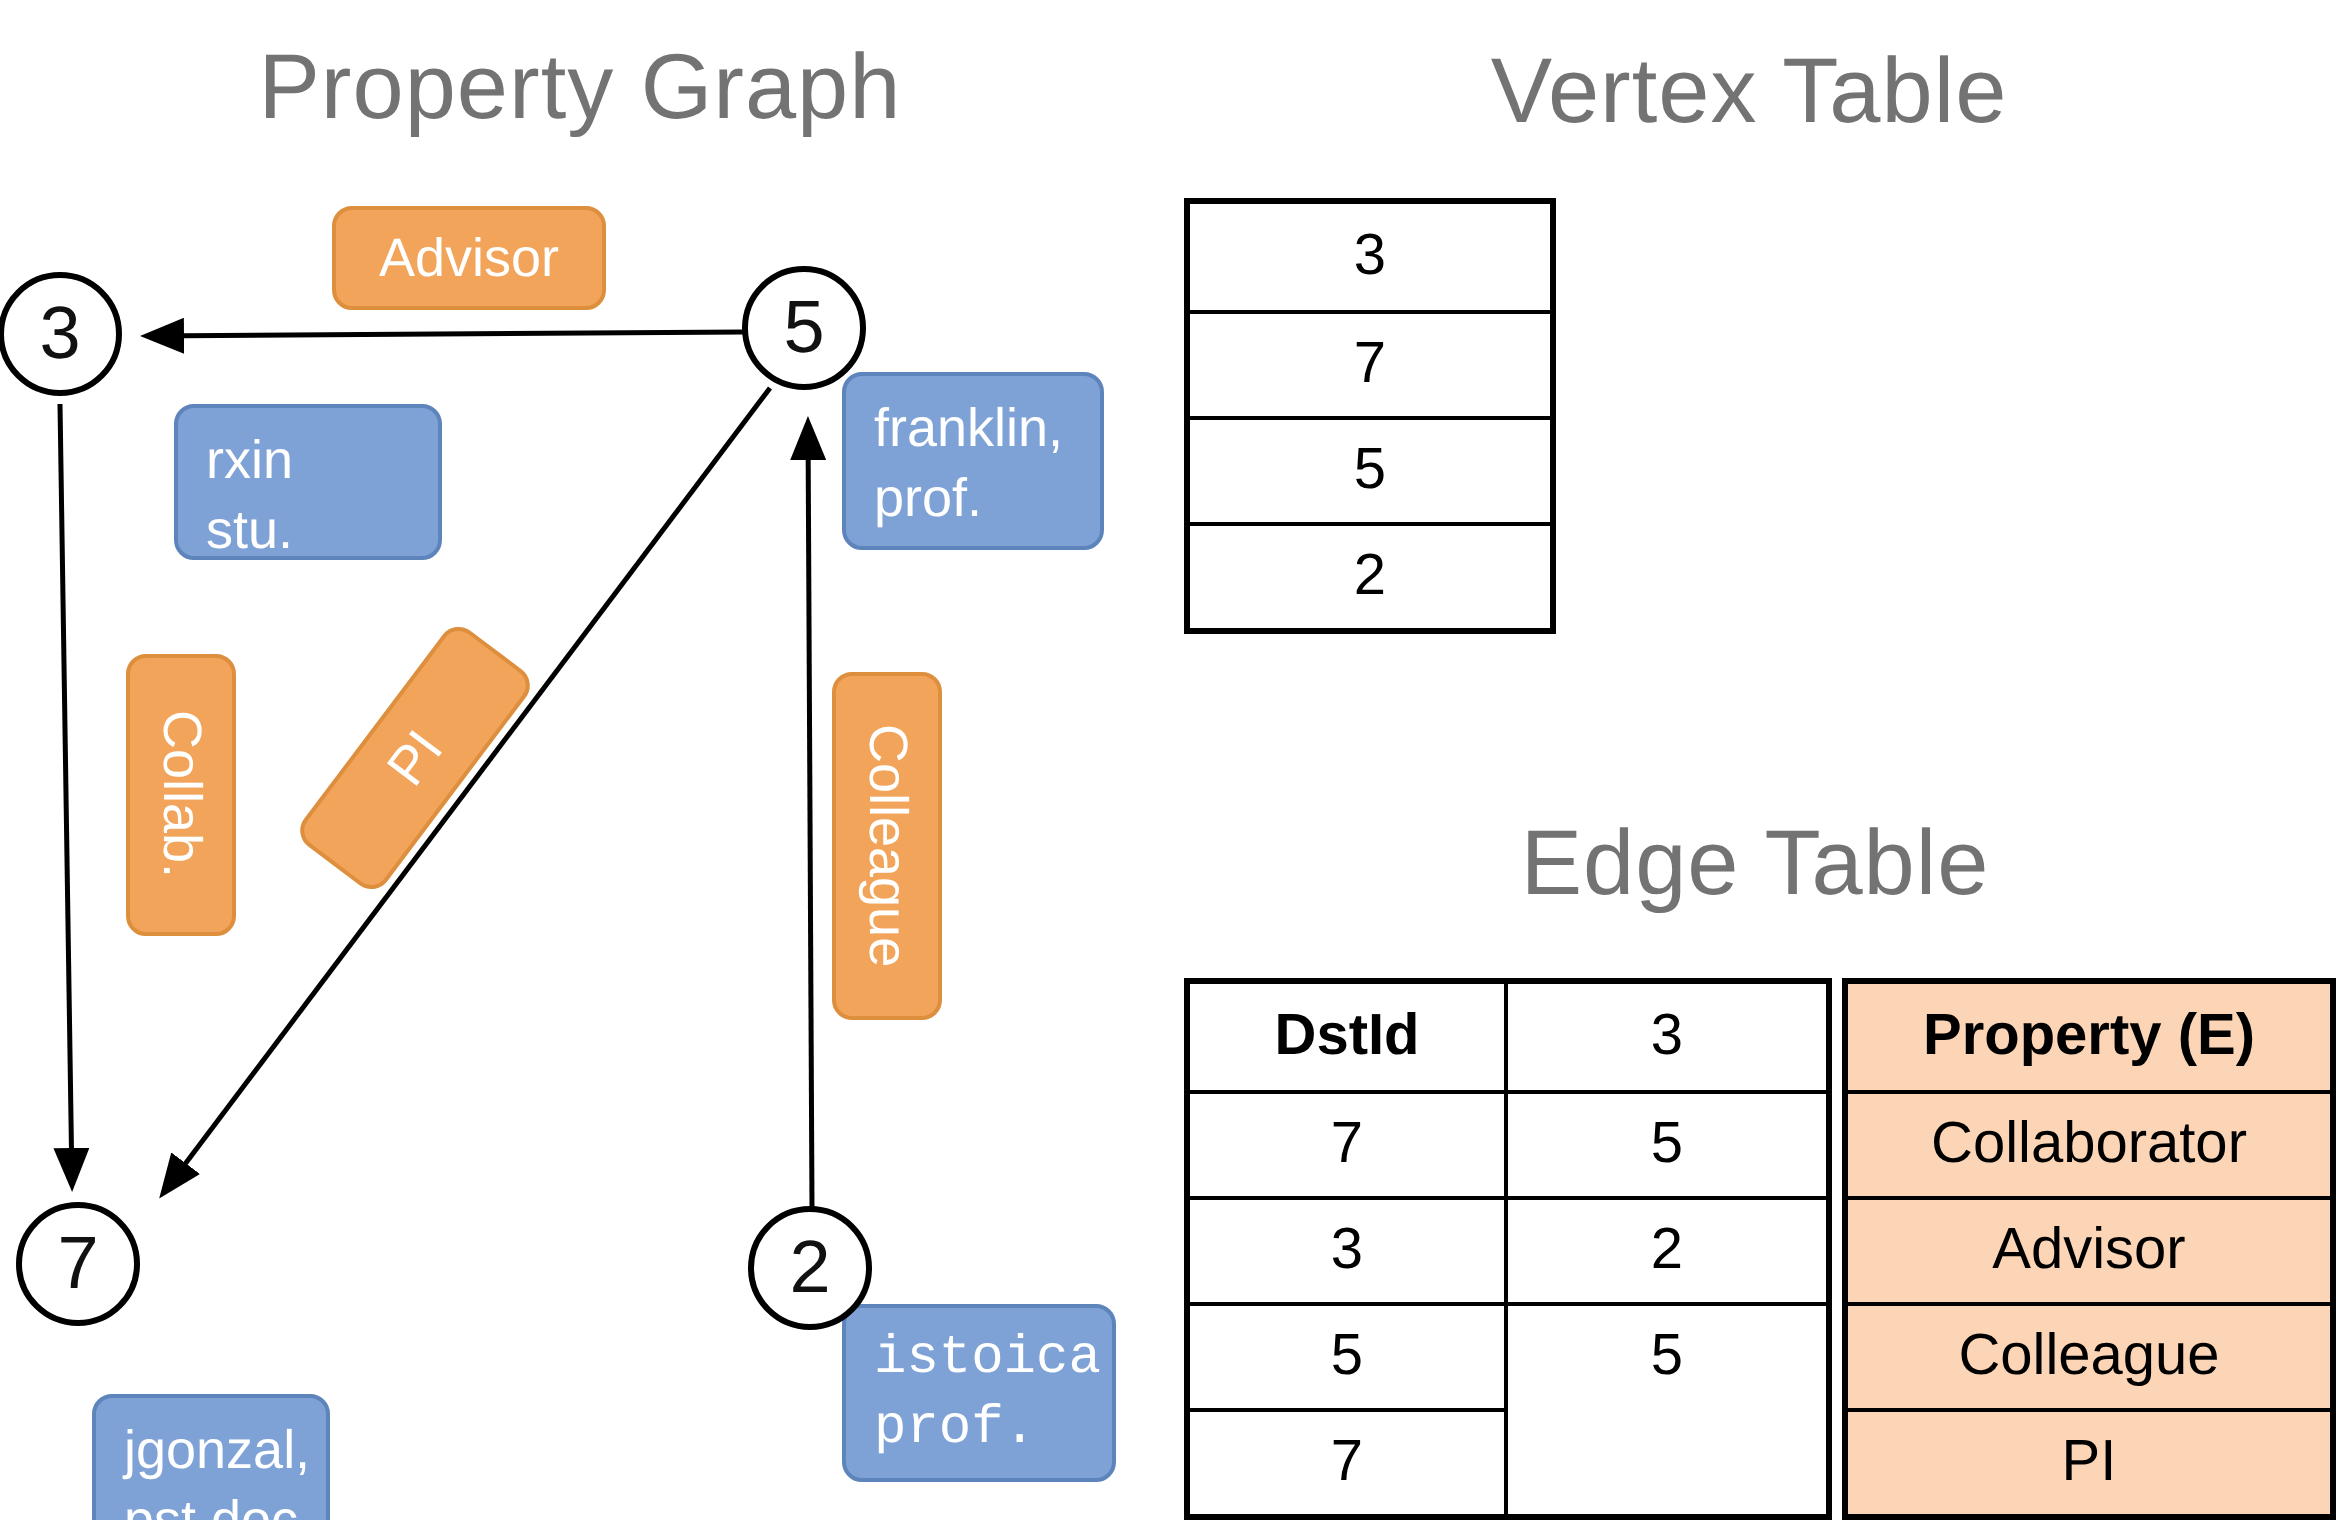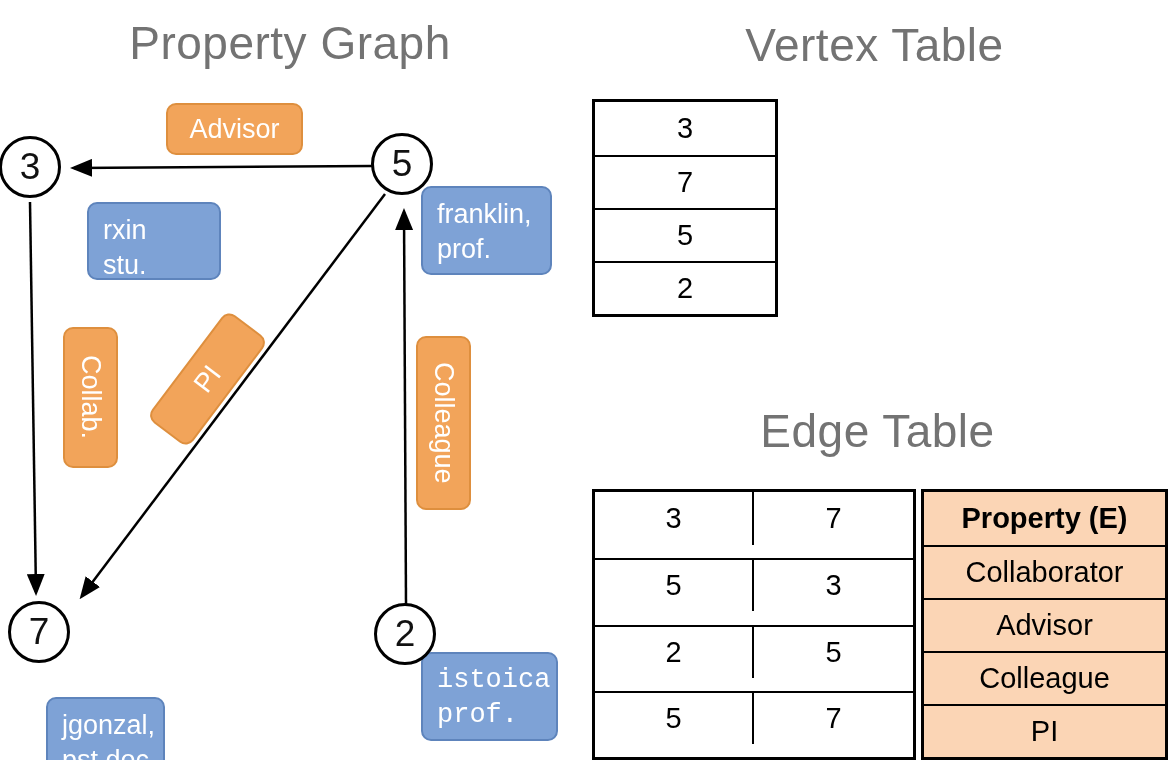--- a/index.html
+++ b/index.html
@@ -117,20 +117,21 @@
     <div class="tcol id-col">
       <div class="cell">3</div>
       <div class="cell">7</div>
       <div class="cell">5</div>
       <div class="cell">2</div>
     </div>
   </div>
 
   <div class="table-wrap etable">
     <div class="tcol src-dst-col">
+      <div class="cell header">DstId</div>
       <div class="cell">3</div>
       <div class="cell">7</div>
       <div class="cell">5</div>
       <div class="cell">3</div>
       <div class="cell">2</div>
       <div class="cell">5</div>
       <div class="cell">5</div>
       <div class="cell">7</div>
     </div>
     <div class="tcol prop-col-e">

